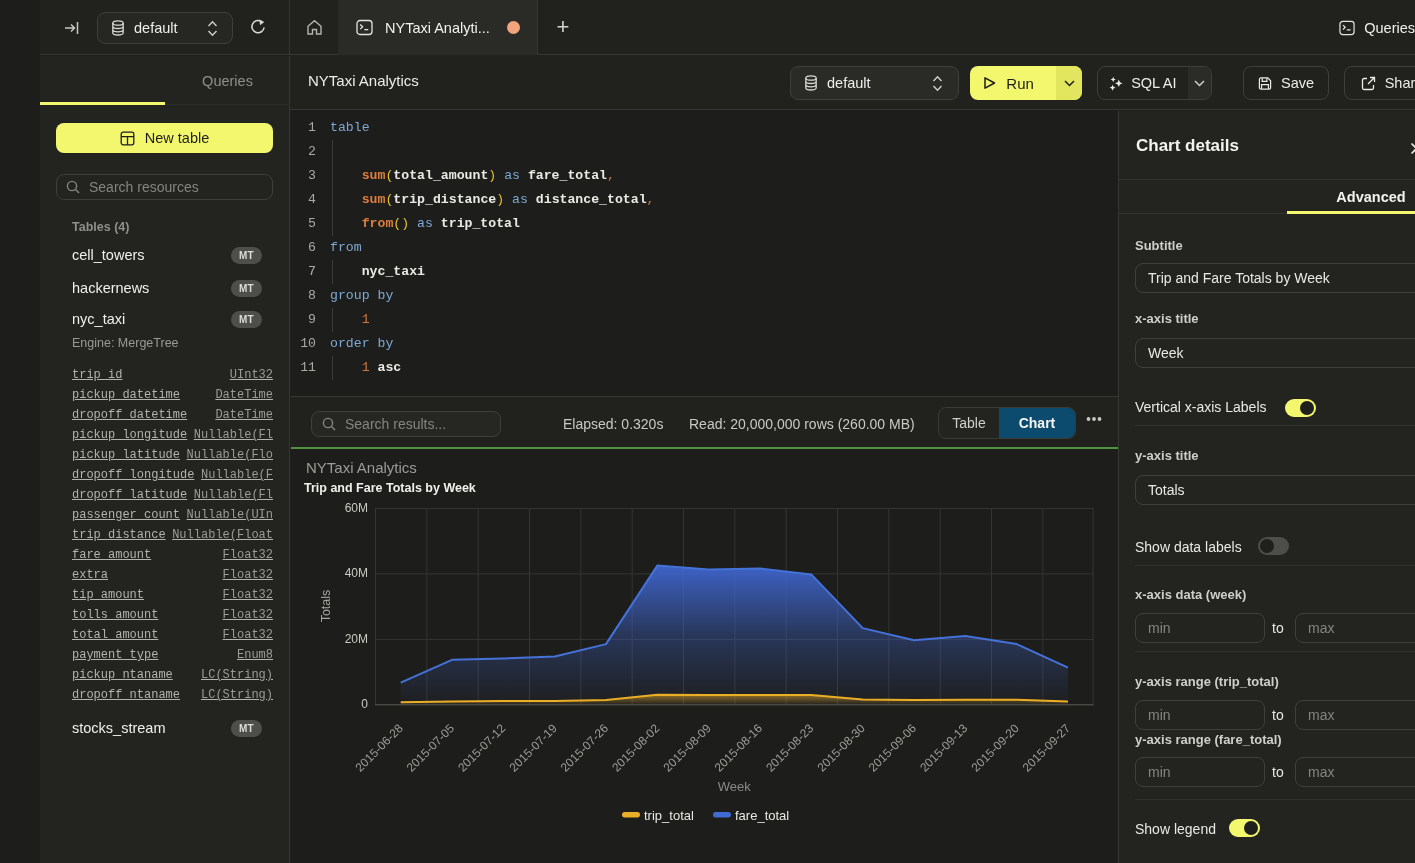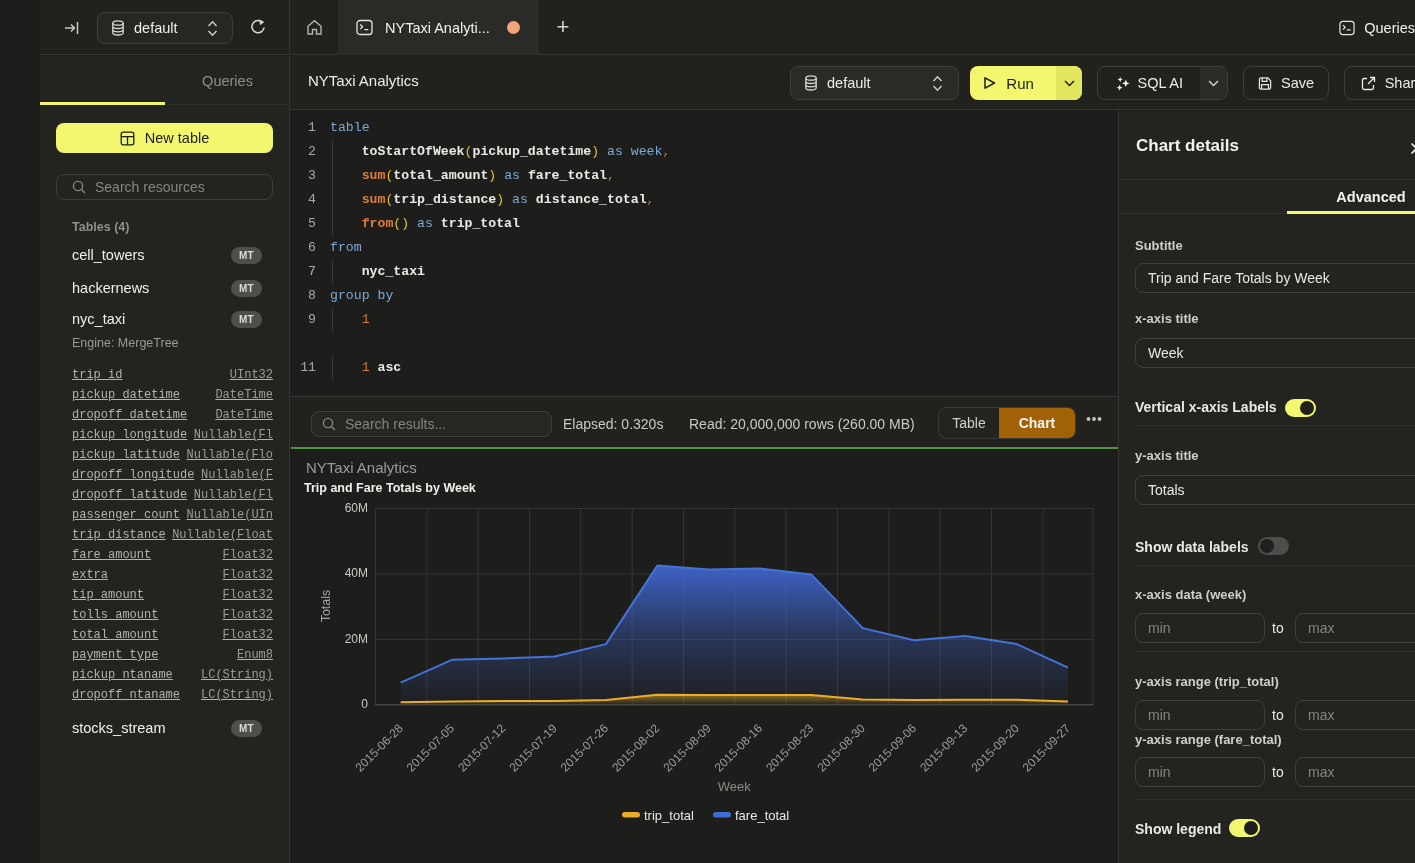--- a/index.html
+++ b/index.html
@@ -24,33 +24,33 @@
 
   
   #toolbar { left:250px; top:55px; width:1165px; height:55px; background:#21211e; border-bottom:1px solid #363632; }
   #qtitle { left:18px; top:17px; font-size:15px; color:#ecece7; }
   #dbsel2 { left:500px; top:11px; width:169px; height:34px; background:#2a2a27; }
   #dbsel2 .txt { color:#ededea; font-size:14.5px; margin-left:9px; }
   .btn { position:absolute; top:11px; height:34px; border-radius:8px; display:flex; align-items:center; justify-content:center; gap:9px; font-size:14.5px; color:#ecece7; border:1px solid #3e3e3a; }
   #runbtn { left:680px; width:112px; border:none; background:#f3f76e; color:#1e1e1b; padding:0; }
   #runmain { width:84px; height:34px; border-radius:8px 0 0 8px; display:flex; align-items:center; justify-content:center; gap:10px; font-weight:500; font-size:15px; }
   #runcaret { width:28px; height:34px; border-radius:0 8px 8px 0; background:#e2e55e; display:flex; align-items:center; justify-content:center; }
-  #sqlai { left:807px; width:131px; gap:8px; }
+  #sqlai { left:807px; width:115px; gap:8px; }
   #savebtn { left:953px; width:86px; }
   #sharebtn { left:1054px; width:96px; }
 
   
   #sidebar { left:0; top:56px; width:250px; height:807px; background:#232320; border-right:1px solid #363632; }
   #sidetabs { left:0; top:0; width:250px; height:49px; border-bottom:1px solid #2c2c29; }
   .sidetab { position:absolute; top:0; width:125px; height:49px; display:flex; align-items:center; justify-content:center; font-size:14.5px; }
   #stab1 { left:0; color:#f0f0eb; font-weight:700; }
   #stab2 { left:125px; color:#8f8f8a; }
   #stabline { left:0; top:46px; width:125px; height:3px; background:#f3f76e; }
   #newtable { left:16px; top:67px; width:217px; height:30px; background:#f3f76e; border-radius:8px; display:flex; align-items:center; justify-content:center; gap:10px; color:#1e1e1b; font-size:14.5px; }
-  #searchres { left:16px; top:118px; width:217px; height:26px; border:1px solid #3e3e3a; border-radius:8px; display:flex; align-items:center; gap:9px; padding-left:15px; color:#85857f; font-size:14px; }
+  #searchres { left:16px; top:118px; width:217px; height:26px; border:1px solid #3e3e3a; border-radius:8px; display:flex; align-items:center; gap:9px; padding-left:9px; color:#85857f; font-size:14px; }
   #tablescnt { left:32px; top:164px; font-size:12.5px; font-weight:700; color:#8f8f8a; }
   .trow { position:absolute; left:32px; width:190px; height:20px; display:flex; align-items:center; justify-content:space-between; }
   .tname { color:#f0f0eb; font-size:14.5px; }
   .pill { background:#4e4e4a; color:#dcdcd7; border-radius:9px; font-size:10px; font-weight:700; padding:3px 8px 3px; letter-spacing:.3px; }
   #engine { left:32px; top:280px; font-size:12.5px; color:#9a9a95; }
   .col { position:absolute; left:32px; width:201px; display:flex; justify-content:space-between; font-family:"Liberation Mono", monospace; font-size:12px; color:#b3b3ae;text-decoration:underline; }
   .col .t { color:#9c9c97; }
 
   
   #editor { left:251px; top:111px; width:827px; height:285px; background:#1d1d1b; font-family:"Liberation Mono", monospace; font-size:13.2px; }
@@ -58,44 +58,44 @@
   .ln { position:absolute; width:25px; text-align:right; color:#a9a9a4; left:0; }
   .code { position:absolute; left:39px; font-weight:700; color:#eaeae5; }
   .kw { color:#7fa8d4; font-weight:400; }
   .fn { color:#dd7e3f; }
   .pa { color:#e0c22a; font-weight:400; }
   .pu { color:#ce7a3c; font-weight:400; }
   .guide { position:absolute; left:40.5px; width:1px; background:#3a3a37; }
 
   
   #resbar { left:251px; top:396px; width:827px; height:53px; background:#21211e; border-top:1px solid #363632; border-bottom:2px solid #4e9440; }
-  #ressearch { left:20px; top:14px; width:241px; height:26px; border:1px solid #3e3e3a; border-radius:8px; background:#262623; display:flex; align-items:center; gap:9px; padding-left:10px; color:#85857f; font-size:14px; }
+  #ressearch { left:20px; top:14px; width:190px; height:26px; border:1px solid #3e3e3a; border-radius:8px; background:#262623; display:flex; align-items:center; gap:9px; padding-left:10px; color:#85857f; font-size:14px; }
   #elapsed { left:272px; top:19px; font-size:14px; color:#c9c9c4; }
   #readrows { left:398px; top:19px; font-size:14px; color:#c9c9c4; }
   #tctoggle { left:647px; top:10px; width:138px; height:32px; background:#232320; border:1px solid #3a3a36; border-radius:8px; display:flex; }
   #tctoggle .seg { height:30px; display:flex; align-items:center; justify-content:center; font-size:14px; }
   #segTable { width:67px; color:#d0d0cb; }
-  #segChart { width:85px; background:#a16207; border-radius:0 7px 7px 0; color:#f4f4f0; font-weight:600; }
+  #segChart { width:85px; background:#0c4a6e; border-radius:0 7px 7px 0; color:#f4f4f0; font-weight:600; }
 
   
   #chart { left:250px; top:449px; width:828px; height:414px; background:#1d1d1b; }
 
   
   #rpanel { left:1078px; top:111px; width:337px; height:752px; background:#232320; border-left:1px solid #363632; }
   #rphead { left:0; top:0; width:337px; height:69px; border-bottom:1px solid #323230; }
   #rptitle { left:17px; top:25px; font-size:17px; font-weight:700; color:#f2f2ee; }
   #rpclose { left:291px; top:31px; width:13px; height:13px; }
   .rtab { position:absolute; top:69px; width:168px; height:34px; display:flex; align-items:center; justify-content:center; font-size:14.5px; }
   #rtabs-border { left:0; top:102px; width:337px; height:1px; background:#323230; }
   #rtab1 { left:0; color:#8f8f8a; }
   #rtab2 { left:168px; color:#f2f2ee; font-weight:600; }
   #rtabline { left:168px; top:100px; width:169px; height:3px; background:#f3f76e; }
   .flabel { position:absolute; left:16px; font-size:13px; font-weight:700; color:#cfcfca; }
   .finput { position:absolute; left:16px; width:288px; height:30px; border:1px solid #3f3f3b; border-radius:8px; display:flex; align-items:center; padding-left:12px; font-size:14px; color:#e9e9e4; }
-  .rowlabel { position:absolute; left:16px; font-size:14px; color:#e9e9e4;font-weight:bold; }
+  .rowlabel { position:absolute; left:16px; font-size:14px; color:#e9e9e4; }
   .sep { position:absolute; left:16px; width:288px; height:1px; background:#31312e; }
   .toggle { position:absolute; width:31px; height:18px; border-radius:9px; }
   .toggle.on { background:#f3f76e; }
   .toggle.off { background:#4d4d49; }
   .knob { position:absolute; top:2px; width:14px; height:14px; border-radius:50%; background:#1f1f1d; }
   .toggle.on .knob { right:2px; }
   .toggle.off .knob { left:2px; }
   .mininput { position:absolute; width:130px; height:30px; border:1px solid #3f3f3b; border-radius:8px; display:flex; align-items:center; padding-left:12px; font-size:14px; color:#85857f; }
   .tolbl { position:absolute; font-size:14px; color:#e9e9e4; }
 </style>
@@ -300,28 +300,29 @@
     <div class="btn" id="sharebtn">
       <svg width="15" height="15" viewBox="0 0 15 15" fill="none" stroke="#ecece7" stroke-width="1.3">
           <path d="M6 2.5 H3 a1.5 1.5 0 0 0 -1.5 1.5 v8 a1.5 1.5 0 0 0 1.5 1.5 h8 a1.5 1.5 0 0 0 1.5 -1.5 V9"></path>
           <path d="M9 1.5 h4.5 V6 M13.2 1.8 L7 8"></path>
         </svg>
       <span>Share</span>
     </div>
   </div>
   <div class="abs" id="editor">
     <div class="cl" style="top:5px"><span class="ln">1</span><span class="code"><span class="kw">table</span></span></div>
-    <div class="cl" style="top:29px"><span class="ln">2</span><span class="code">    toStartOfWeek<span class="pa">(</span>pickup_datetime<span class="pa">)</span> <span class="kw">as</span> <span class="kw">week</span><span class="pu">,</span></span></div>
+    <div class="cl" style="top:29px"><span class="ln">2</span></div>
     <div class="cl" style="top:53px"><span class="ln">3</span><span class="code">    <span class="fn">sum</span><span class="pa">(</span>total_amount<span class="pa">)</span> <span class="kw">as</span> fare_total<span class="pu">,</span></span></div>
     <div class="cl" style="top:77px"><span class="ln">4</span><span class="code">    <span class="fn">sum</span><span class="pa">(</span>trip_distance<span class="pa">)</span> <span class="kw">as</span> distance_total<span class="pu">,</span></span></div>
     <div class="cl" style="top:101px"><span class="ln">5</span><span class="code">    <span class="fn">from</span><span class="pa">()</span> <span class="kw">as</span> trip_total</span></div>
     <div class="cl" style="top:125px"><span class="ln">6</span><span class="code"><span class="kw">from</span></span></div>
     <div class="cl" style="top:149px"><span class="ln">7</span><span class="code">    nyc_taxi</span></div>
     <div class="cl" style="top:173px"><span class="ln">8</span><span class="code"><span class="kw">group by</span></span></div>
     <div class="cl" style="top:197px"><span class="ln">9</span><span class="code">    <span class="pu">1</span></span></div>
+    <div class="cl" style="top:221px"><span class="ln">10</span><span class="code"><span class="kw">order by</span></span></div>
     <div class="cl" style="top:245px"><span class="ln">11</span><span class="code">    <span class="pu">1</span> asc</span></div>
     <div class="guide" style="top:29px;height:96px"></div>
     <div class="guide" style="top:149px;height:24px"></div>
     <div class="guide" style="top:197px;height:24px"></div>
     <div class="guide" style="top:245px;height:24px"></div>
   </div>
   <div class="abs" id="resbar">
     <div class="abs" id="ressearch">
       <svg width="14" height="14" viewBox="0 0 14 14" fill="none" stroke="#85857f" stroke-width="1.4">
           <circle cx="6" cy="6" r="4.6"></circle>

